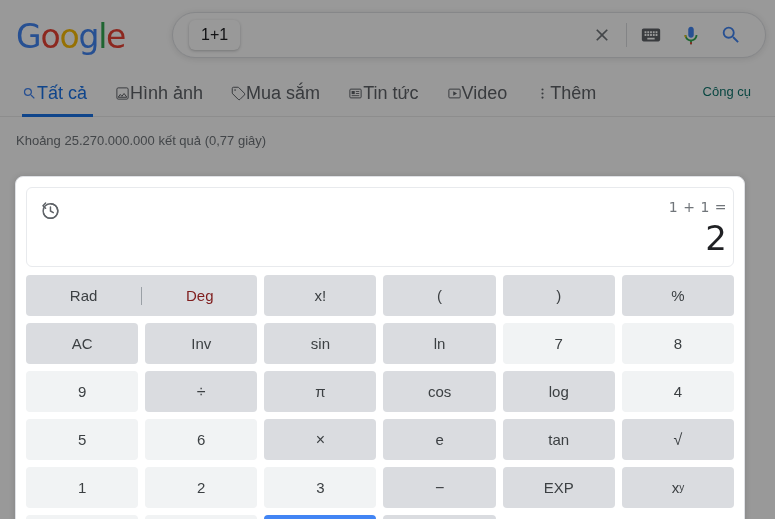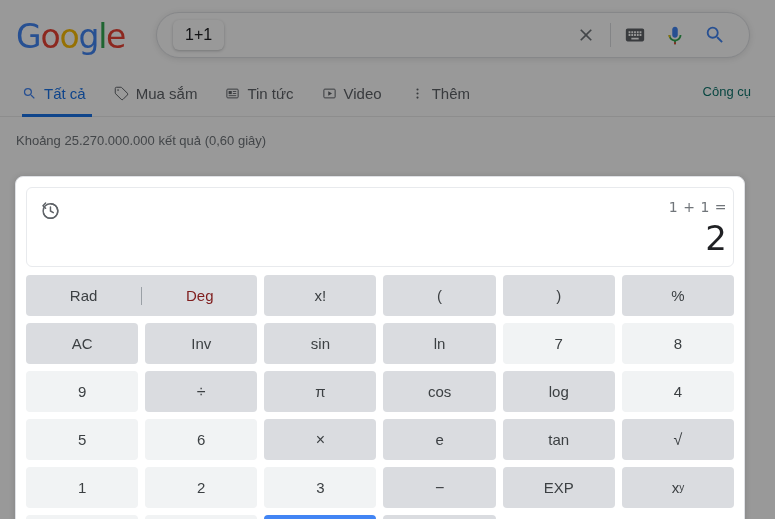--- a/index.html
+++ b/index.html
@@ -48,21 +48,21 @@
     user-select: none;
     padding-top: 2px;
   }
   .logo .b { color: #4285f4; }
   .logo .r { color: #ea4335; }
   .logo .y { color: #fbbc05; }
   .logo .g { color: #34a853; }
 
   .searchbar {
     position: absolute;
-    left: 156px;
+    left: 172px;
     top: 12px;
     width: 594px;
     height: 46px;
     border: 1px solid #dfe1e5;
     border-radius: 24px;
     background: #fff;
     display: flex;
     align-items: center;
     padding: 0 14px 0 16px;
     box-shadow: 0 1px 6px rgba(32,33,36,.12);
@@ -112,24 +112,23 @@
   }
   .tabs {
     display: flex;
     align-items: center;
     height: 46px;
     gap: 0;
   }
   .tab {
     display: flex;
     align-items: center;
-    gap: 7px;
     height: 46px;
     padding: 0 14px;
-    font-size: 15px;
+    font-size: 18px;
     color: #5f6368;
     cursor: pointer;
     position: relative;
     white-space: nowrap;
   }
   .tab:first-child { padding-left: 6px; }
   .tab.active { color: #1a73e8; }
   .tab.active::after {
     content: "";
     position: absolute;
@@ -306,20 +305,28 @@
 
       <div class="tab active">
         <span class="ticon">
           <svg width="15" height="15" viewBox="0 0 24 24">
             <path d="M15.5 14h-.79l-.28-.27A6.471 6.471 0 0 0 16 9.5 6.5 6.5 0 1 0 9.5 16c1.61 0 3.09-.59 4.23-1.57l.27.28v.79l5 4.99L20.49 19l-4.99-5zm-6 0C7.01 14 5 11.99 5 9.5S7.01 5 9.5 5 14 7.01 14 9.5 11.99 14 9.5 14z" fill="#4285f4"></path>
           </svg>
         </span>
         <span>Tất cả</span>
       </div>
 
+      <div class="tab">
+        <span class="ticon">
+          <svg width="15" height="15" viewBox="0 0 24 24">
+            <path d="M21 19V5c0-1.1-.9-2-2-2H5c-1.1 0-2 .9-2 2v14c0 1.1.9 2 2 2h14c1.1 0 2-.9 2-2zM8.5 13.5l2.5 3.01L14.5 12l4.5 6H5l3.5-4.5z" fill="none" stroke="#5f6368" stroke-width="1.6"></path>
+          </svg>
+        </span>
+        <span>Hình ảnh</span>
+      </div>
 
       <div class="tab">
         <span class="ticon">
           <svg width="15" height="15" viewBox="0 0 24 24">
             <path d="M21.41 11.58l-9-9A2 2 0 0 0 11 2H4a2 2 0 0 0-2 2v7c0 .55.22 1.05.59 1.42l9 9c.36.36.86.58 1.41.58s1.05-.22 1.41-.59l7-7c.37-.36.59-.86.59-1.41s-.23-1.06-.59-1.42z" fill="none" stroke="#5f6368" stroke-width="1.6"></path>
             <circle cx="6.5" cy="6.5" r="1.3" fill="#5f6368"></circle>
           </svg>
         </span>
         <span>Mua sắm</span>
       </div>
@@ -356,21 +363,21 @@
           </svg>
         </span>
         <span>Thêm</span>
       </div>
 
     </div>
 
     <div class="tools">Công cụ</div>
   </div>
 
-  <div class="stats">Khoảng 25.270.000.000 kết quả (0,60 giây)</div>
+  <div class="stats">Khoảng 25.270.000.000 kết quả (0,77 giây)</div>
 
   <div class="dim-overlay"></div>
 
   <div class="calc-card">
 
     <div class="display">
       <span class="history-icon">
         <svg width="22" height="22" viewBox="0 0 24 24">
           <path d="M13 3a9 9 0 1 0 9 9h-2a7 7 0 1 1-7-7V3z" fill="#5f6368" opacity="0"></path>
           <path d="M12.5 4a8 8 0 1 1-7.6 10.4" fill="none" stroke="#5f6368" stroke-width="1.6"></path>

